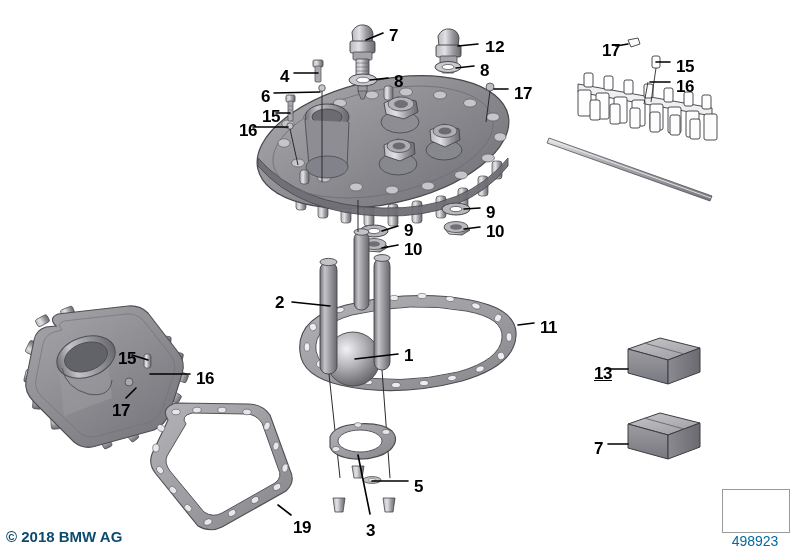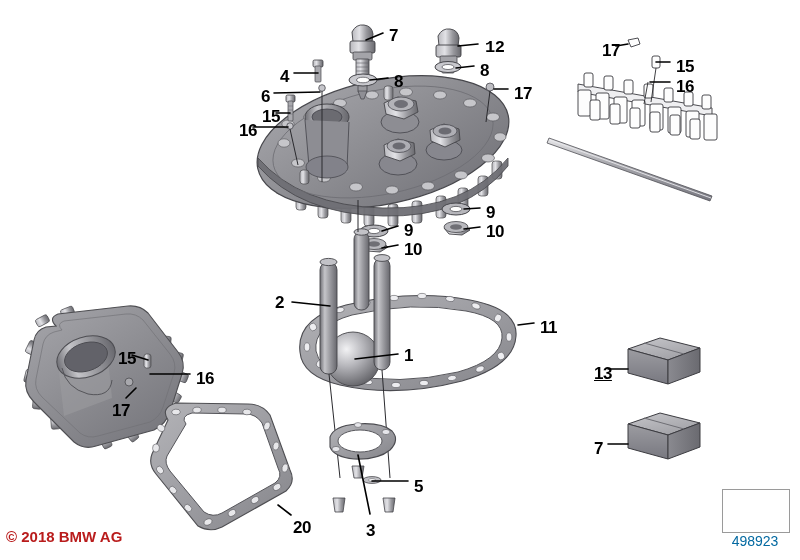--- a/index.html
+++ b/index.html
@@ -1,21 +1,21 @@
 <!DOCTYPE html>
 <html><head>
 <meta charset="utf-8">
 <style>
   html,body{margin:0;padding:0;background:#ffffff;}
   body{width:800px;height:560px;overflow:hidden;font-family:"Liberation Sans",sans-serif;}
   #stage{position:relative;width:800px;height:560px;background:#ffffff;}
   svg#art{position:absolute;left:0;top:0;width:800px;height:560px;}
   .cal{position:absolute;font-weight:bold;font-size:17px;color:#000;line-height:1;
        font-family:"Liberation Sans",sans-serif;letter-spacing:-0.5px;}
-  #copyright{position:absolute;left:6px;top:528px;font-size:15px;font-weight:bold;color:#b91c1c;
+  #copyright{position:absolute;left:6px;top:528px;font-size:15px;font-weight:bold;color:#0c4a6e;
              font-family:"Liberation Sans",sans-serif;}
   #pnbox{position:absolute;left:722px;top:489px;width:66px;height:42px;
          border:1px solid #9a9a9a;background:#fff;}
   #pnum{position:absolute;left:722px;top:533px;width:66px;text-align:center;
         font-size:14px;color:#0369a1;font-family:"Liberation Sans",sans-serif;}
 </style>
 </head>
 <body>
 
 <div id="stage">
@@ -476,21 +476,21 @@
       <div class="cal" style="left: 394px; top: 73px;">8</div>
       <div class="cal" style="left: 404px; top: 222px;">9</div>
       <div class="cal" style="left: 404px; top: 241px;">10</div>
       <div class="cal" style="left: 540px; top: 319px;">11</div>
       <div class="cal" style="left: 485px; top: 39px; font-family: Liberation Mono, monospace;">12</div>
       <div class="cal" style="left: 594px; top: 365px; text-decoration: underline;">13</div>
       <div class="cal" style="left: 594px; top: 440px;">7</div>
       <div class="cal" style="left: 262px; top: 108px;">15</div>
       <div class="cal" style="left: 239px; top: 122px;">16</div>
       <div class="cal" style="left: 514px; top: 85px;">17</div>
-      <div class="cal" style="left: 293px; top: 519px;">20</div>
+      <div class="cal" style="left: 293px; top: 519px;">19</div>
       <div class="cal" style="left: 486px; top: 204px;">9</div>
       <div class="cal" style="left: 486px; top: 223px;">10</div>
       <div class="cal" style="left: 480px; top: 62px;">8</div>
       <div class="cal" style="left: 676px; top: 58px;">15</div>
       <div class="cal" style="left: 676px; top: 78px;">16</div>
       <div class="cal" style="left: 602px; top: 42px;">17</div>
       <div class="cal" style="left: 118px; top: 350px;">15</div>
       <div class="cal" style="left: 196px; top: 370px;">16</div>
       <div class="cal" style="left: 112px; top: 402px;">17</div>
     </div>

